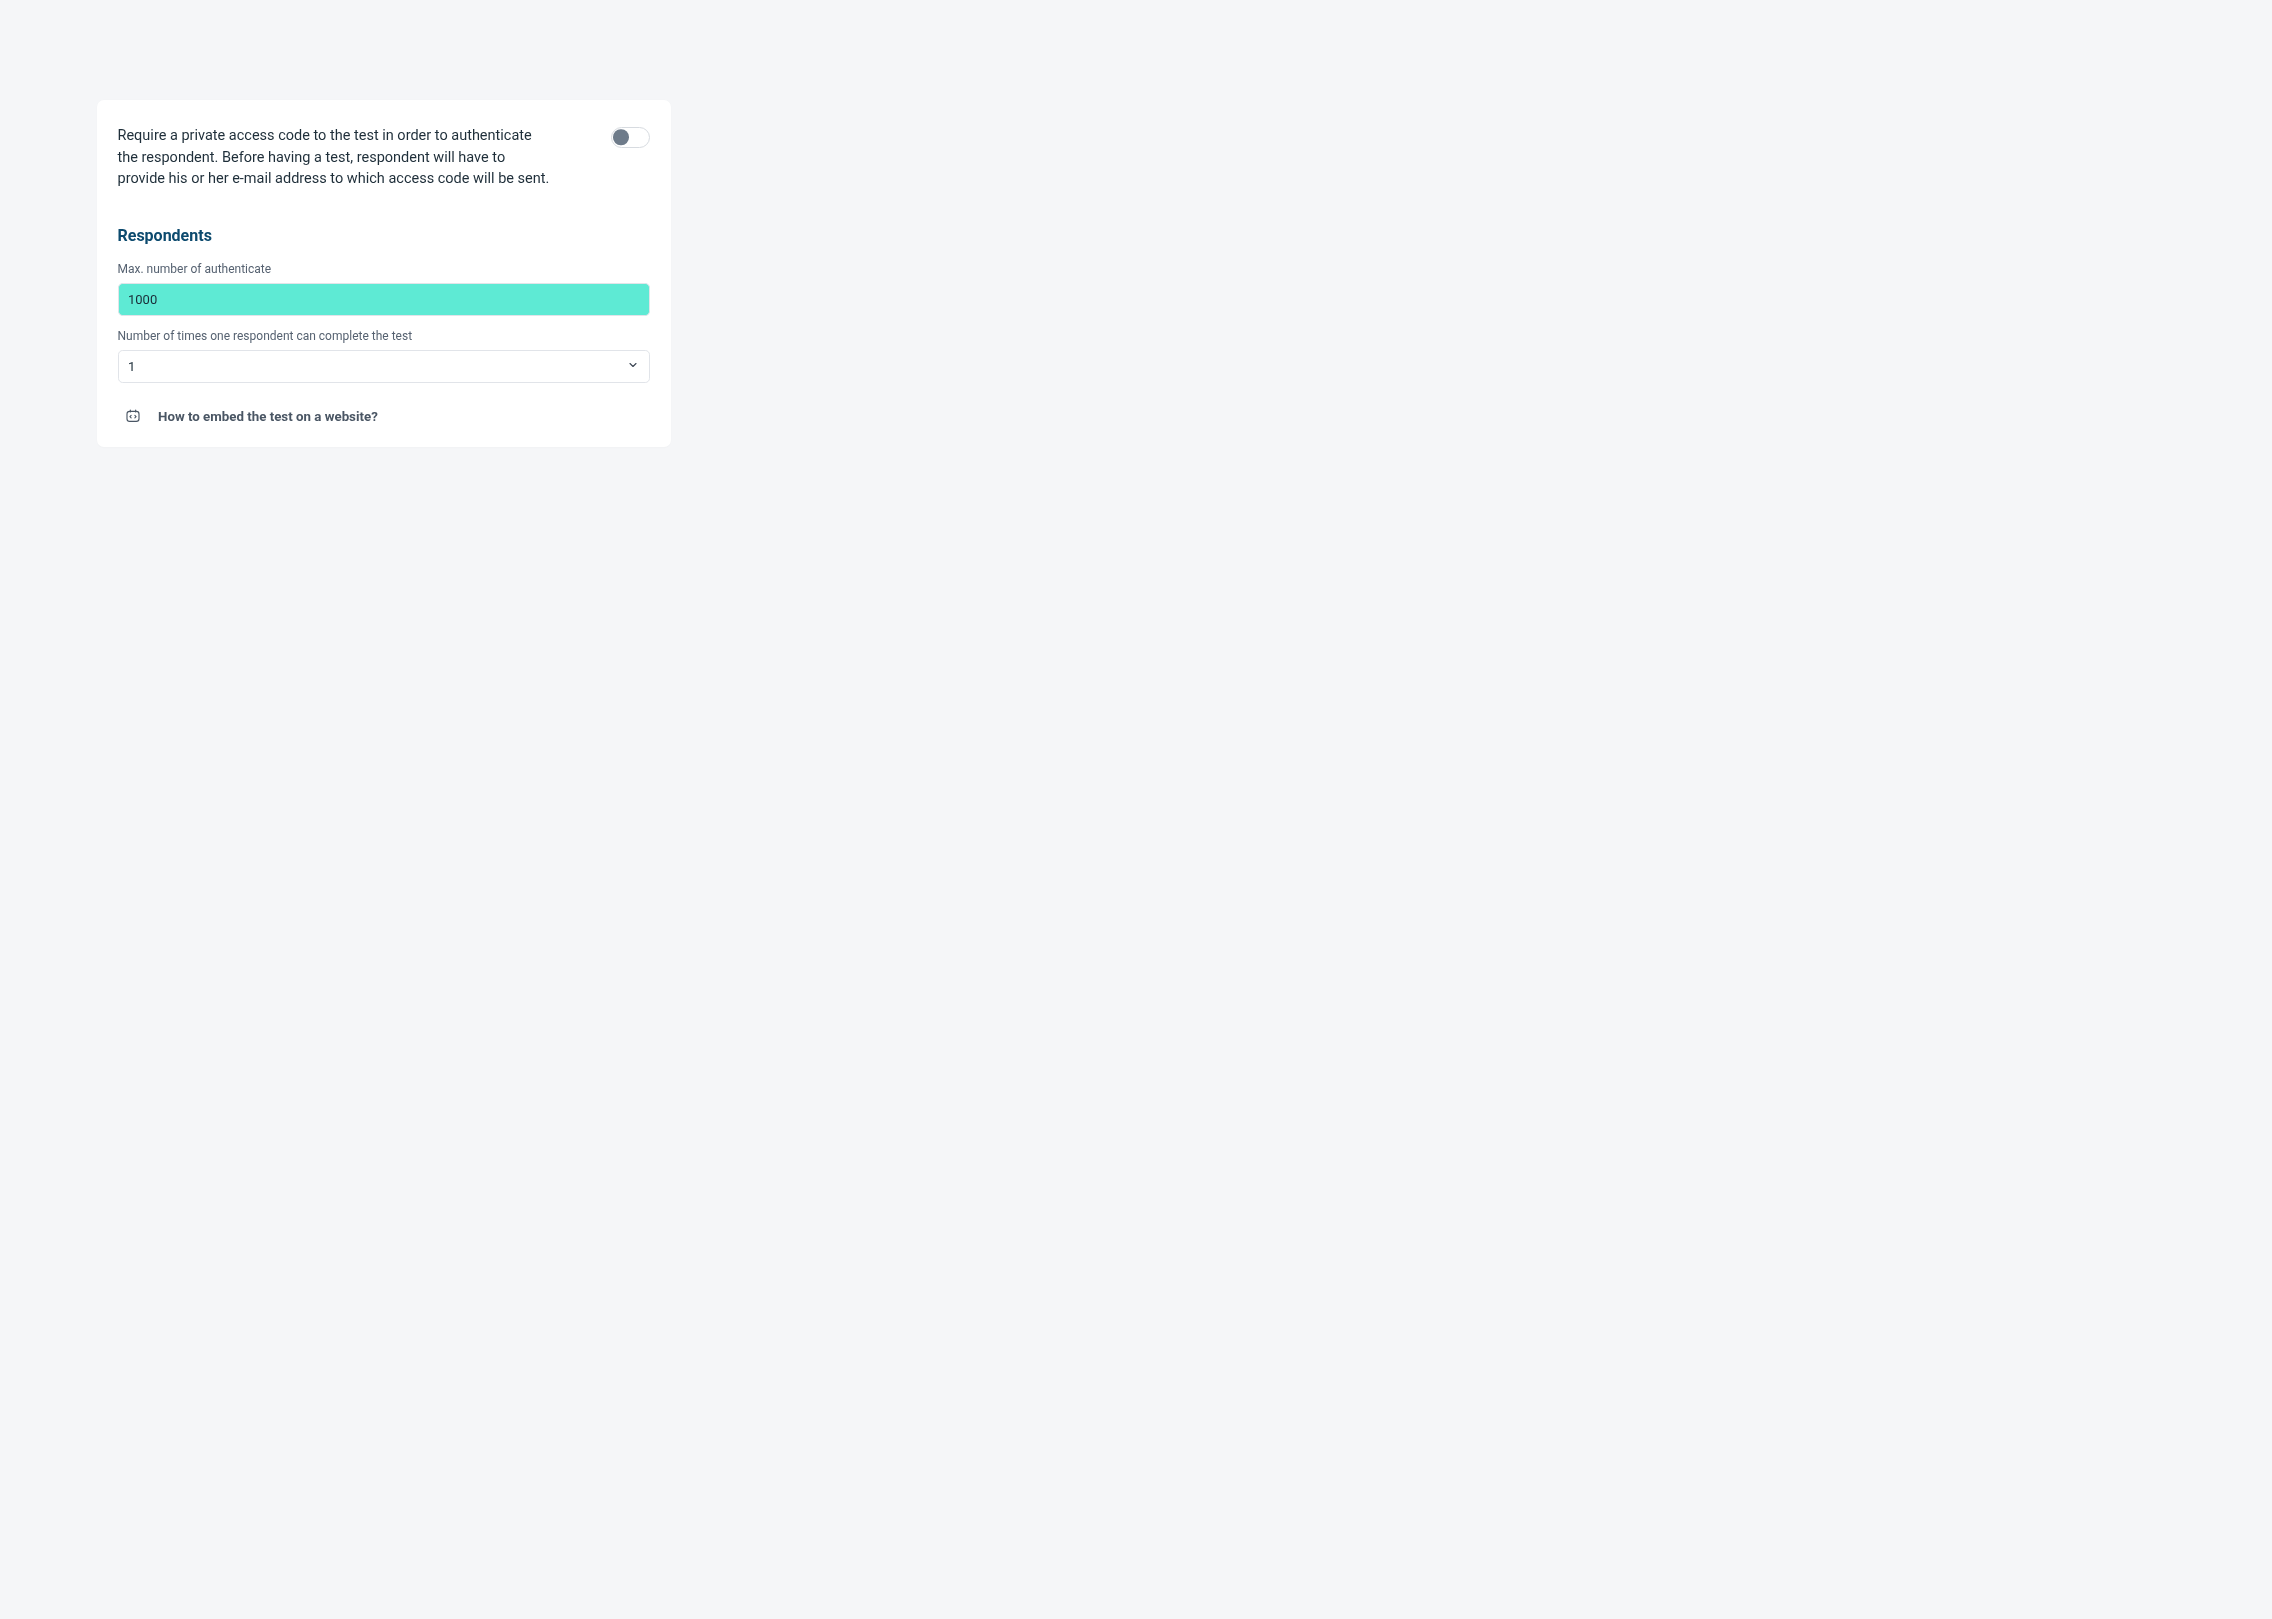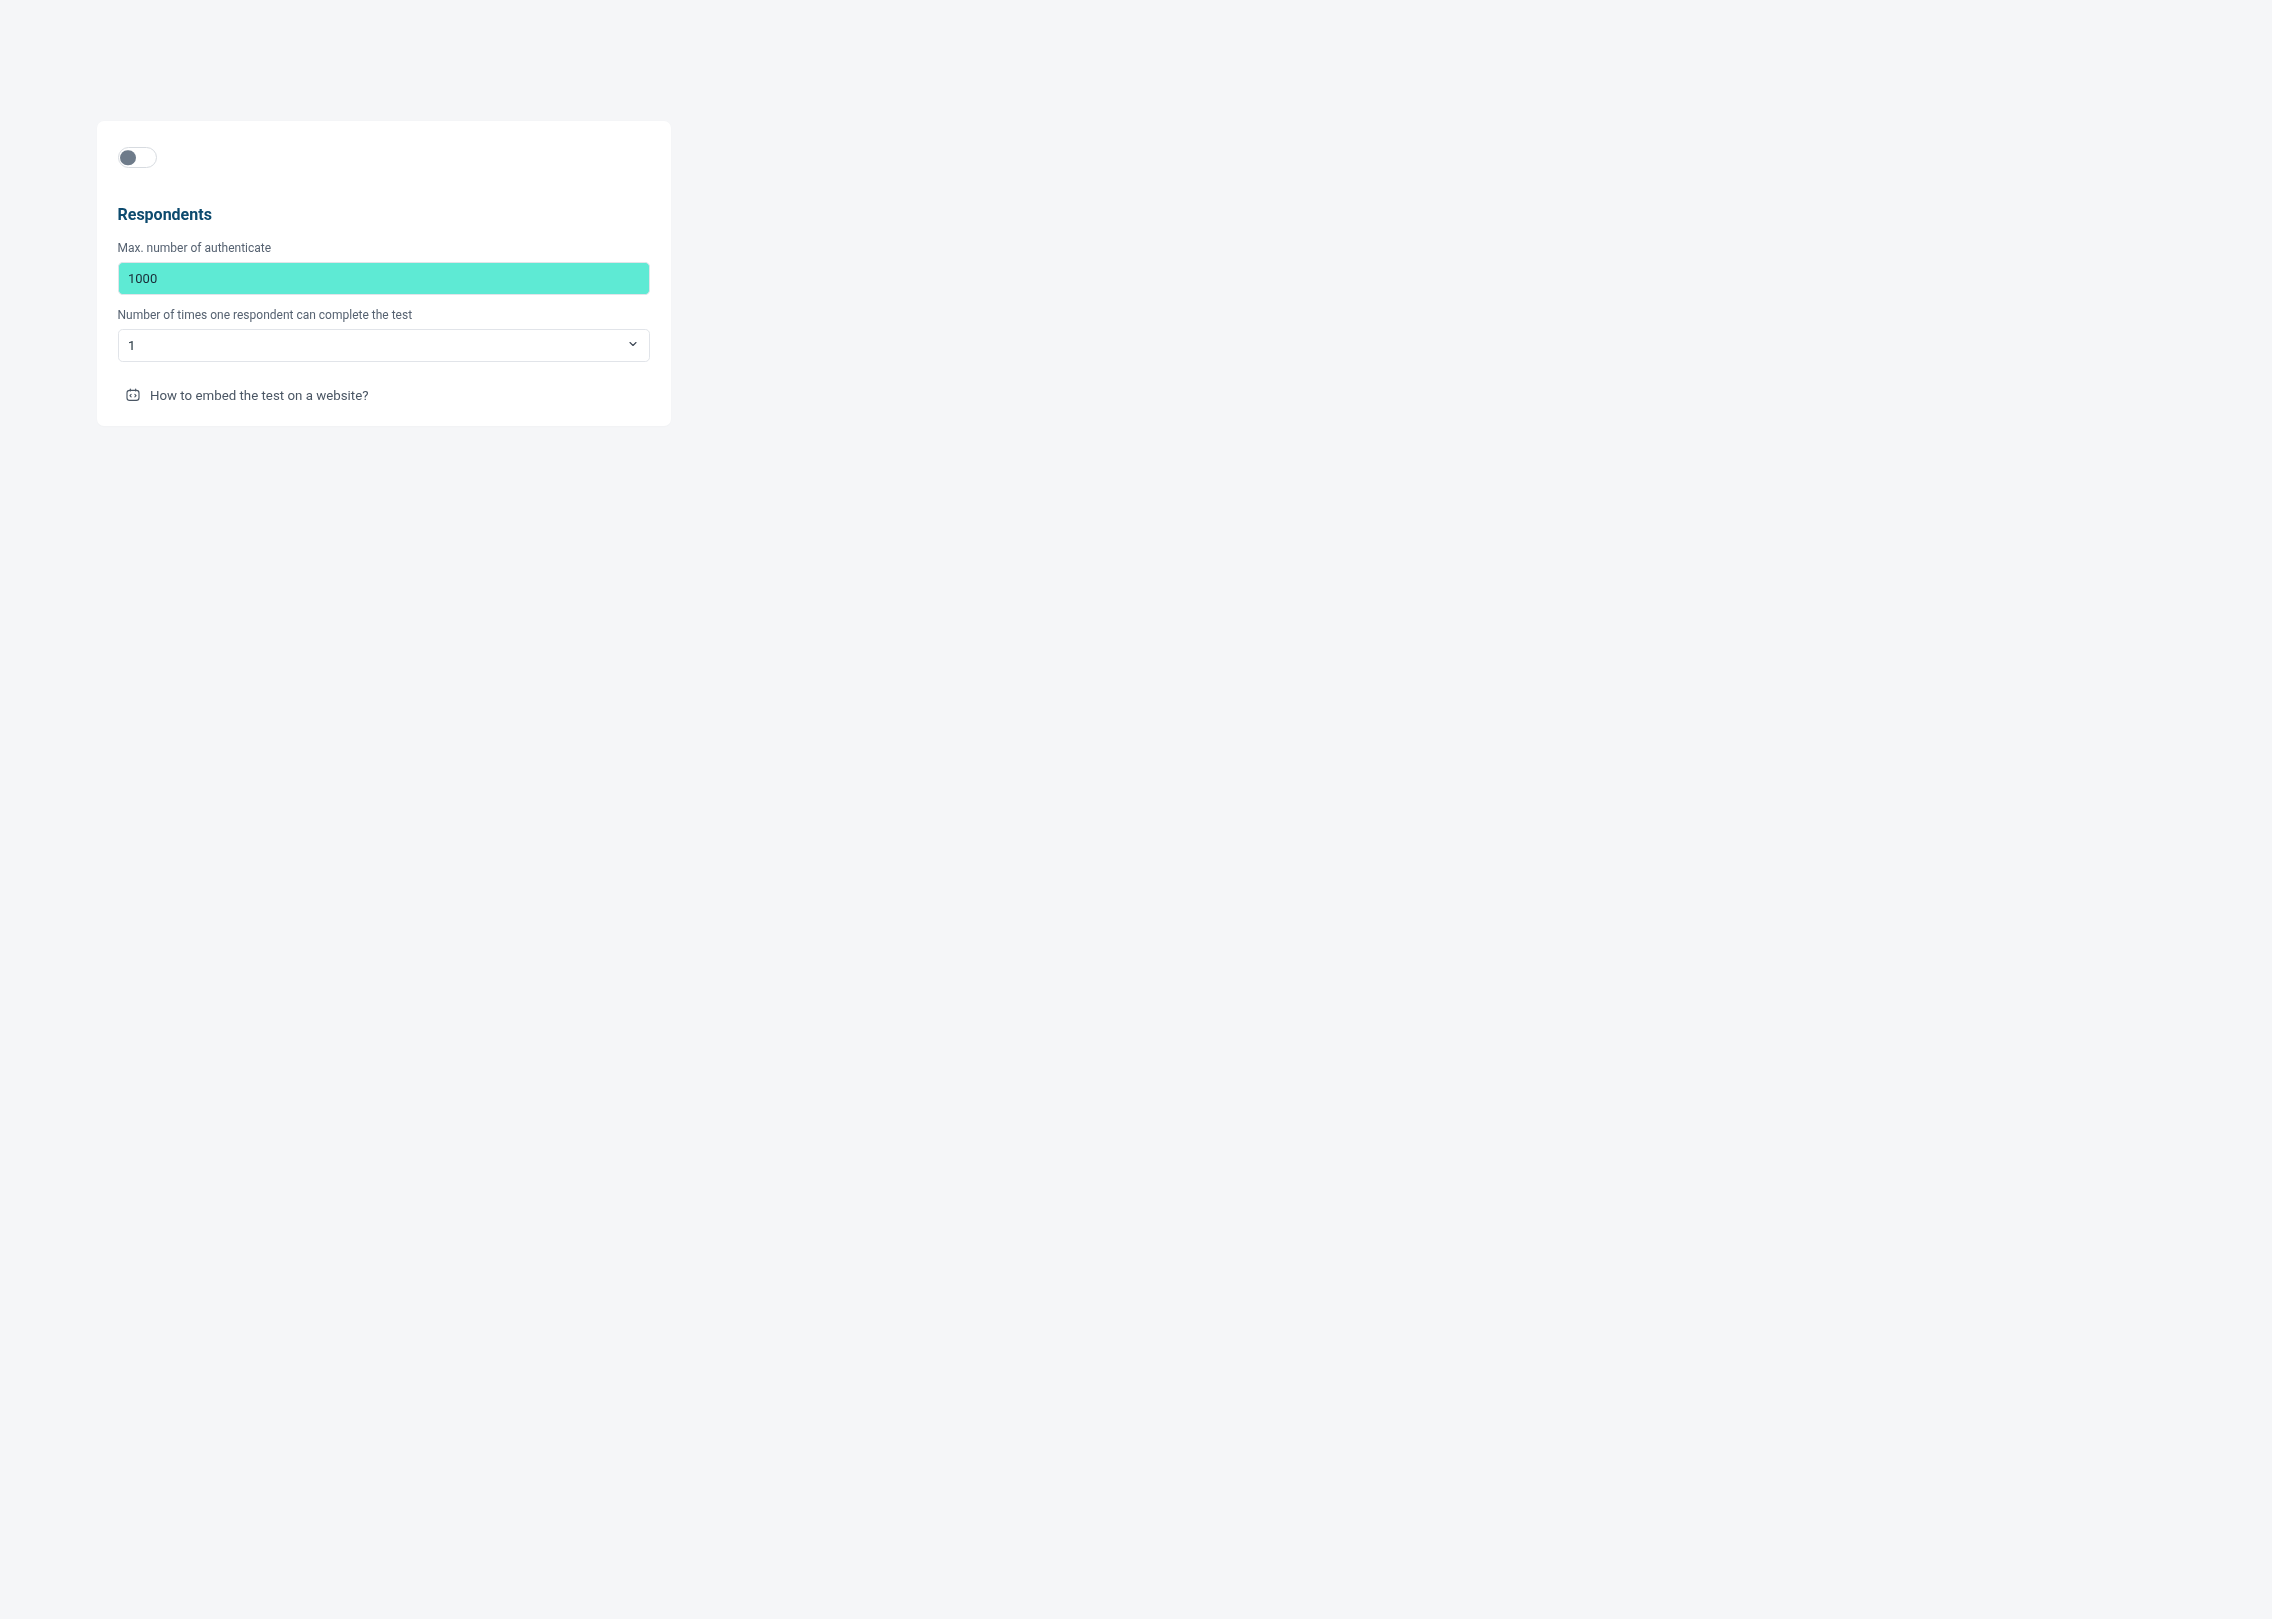--- a/index.html
+++ b/index.html
@@ -130,29 +130,31 @@
       padding-left: 7px;
     }
 
     .embed-icon {
       flex-shrink: 0;
     }
 
     .embed-text {
       color: #4a5664;
       font-size: 13.3px;
-      font-weight: 400;
+      font-weight: 700;
+      margin-left: 8px;
     }
   </style>
 </head>
 <body>
 
 <div class="card">
 
   <div class="top-row">
+    <p class="description">Require a private access code to the test in order to authenticate the respondent. Before having a test, respondent will have to provide his or her e-mail address to which access code will be sent.</p>
     <div class="toggle">
       <div class="toggle-knob"></div>
     </div>
   </div>
 
   <h2 class="section-heading">Respondents</h2>
 
   <div>
     <div class="form-label">Max. number of authenticate</div>
     <input type="text" class="text-input" value="1000" style="">

